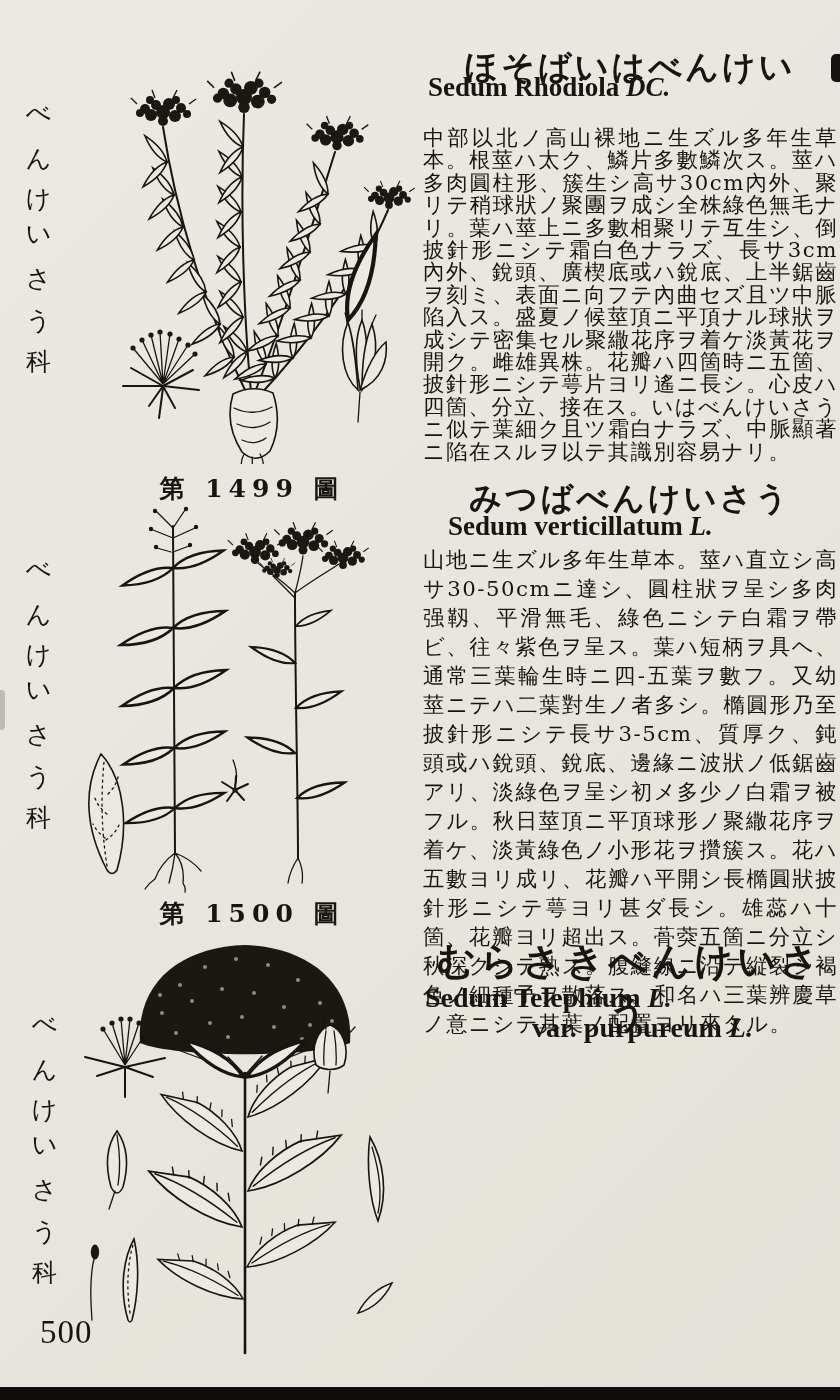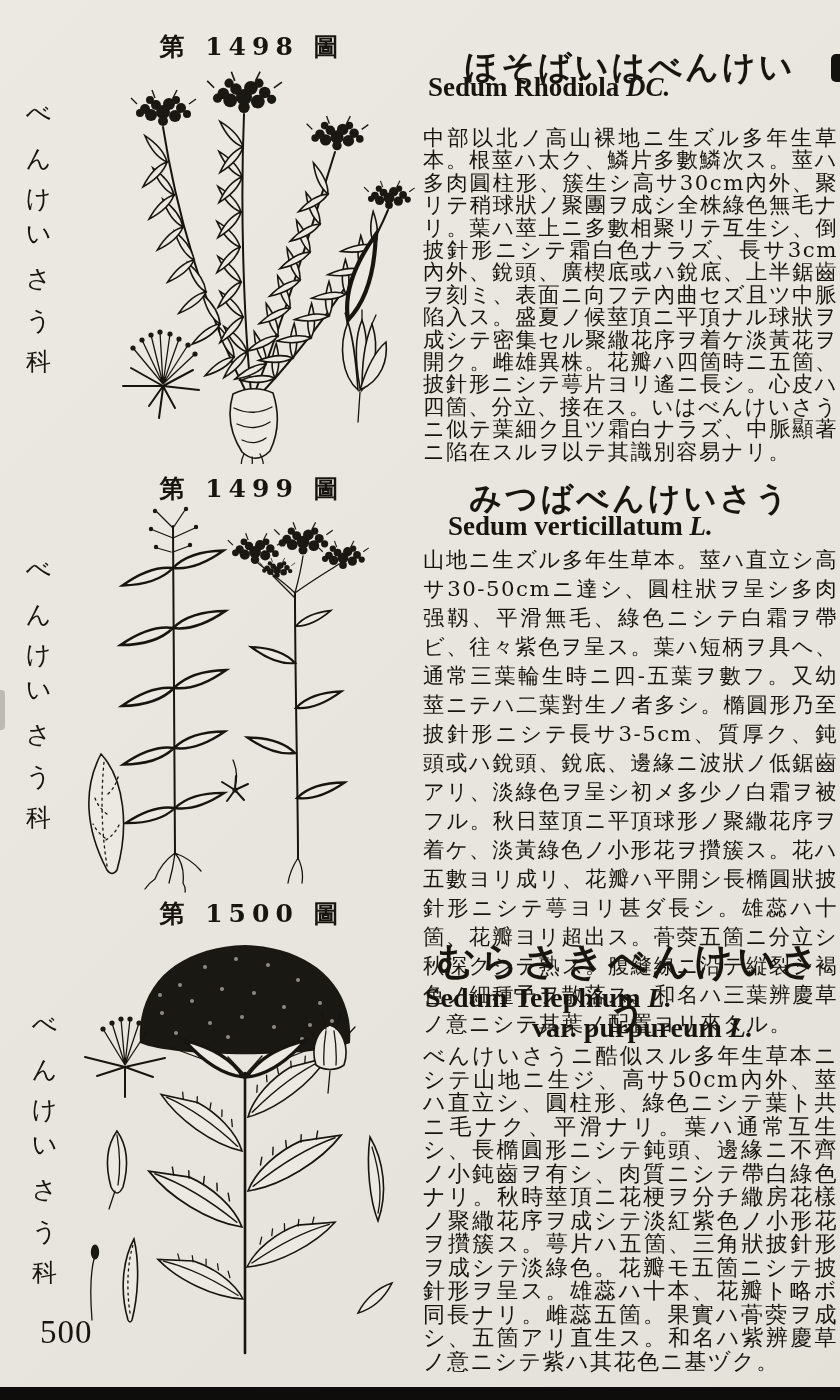--- a/index.html
+++ b/index.html
@@ -35,21 +35,20 @@
   .ln{fill:none;stroke:#17150f;stroke-width:2;stroke-linecap:round;}
   .th{fill:none;stroke:#17150f;stroke-width:1.3;stroke-linecap:round;}
   .lfs{fill:#ece9e2;stroke:#17150f;stroke-width:1.6;}
   .dk{fill:#1a1813;stroke:none;}
 </style>
 </head>
 <body>
 
 <div class="page">
 
-  <div class="abs fig-caption" style="left:132px;top:30px;">第 1498 圖</div>
   <div class="abs sidebar-family" style="left:22px;top:92px;">べんけいさう科</div>
 
   <div class="abs" style="left:48px;top:52px;">
     <svg width="372" height="412" viewBox="0 0 372 412">
       <defs>
         <path id="lf" d="M0 0 Q12 -9 34 -6 Q14 4 0 0 Z"></path>
         <g id="lp">
           <use href="#lf" transform="rotate(-32)"></use>
           <use href="#lf" transform="scale(-1,1) rotate(-32)"></use>
         </g>
@@ -314,20 +313,19 @@
 
   <div class="abs title-kana t3">むらさきべんけいさう</div>
   <div class="abs latin" style="left:425px;top:982px;font-size:28px;">
     <span>Sedum Telephium</span>
     <i>L.</i>
   </div>
   <div class="abs latin" style="left:532px;top:1012px;font-size:28px;">
     <span>var. purpureum</span>
     <i>L.</i>
   </div>
-  <div class="abs body-text b3">べんけいさうニ酷似スル多年生草本ニシテ山地ニ生ジ、高サ50cm內外、莖ハ直立シ、圓柱形、綠色ニシテ葉ト共ニ毛ナク、平滑ナリ。葉ハ通常互生シ、長橢圓形ニシテ鈍頭、邊緣ニ不齊ノ小鈍齒ヲ有シ、肉質ニシテ帶白綠色ナリ。秋時莖頂ニ花梗ヲ分チ繖房花樣ノ聚繖花序ヲ成シテ淡紅紫色ノ小形花ヲ攢簇ス。萼片ハ五箇、三角狀披針形ヲ成シテ淡綠色。花瓣モ五箇ニシテ披針形ヲ呈ス。雄蕊ハ十本、花瓣ト略ボ同長ナリ。雌蕊五箇。果實ハ蓇葖ヲ成シ、五箇アリ直生ス。和名ハ紫辨慶草ノ意ニシテ紫ハ其花色ニ基ヅク。</div>
 
   <div class="abs page-number" style="left:40px;top:1314px;">500</div>
   <div class="abs bottom-bar"></div>
   <div class="abs scan-nub"></div>
   <div class="abs scan-smudge"></div>
 
 </div>
 
 </body></html>

